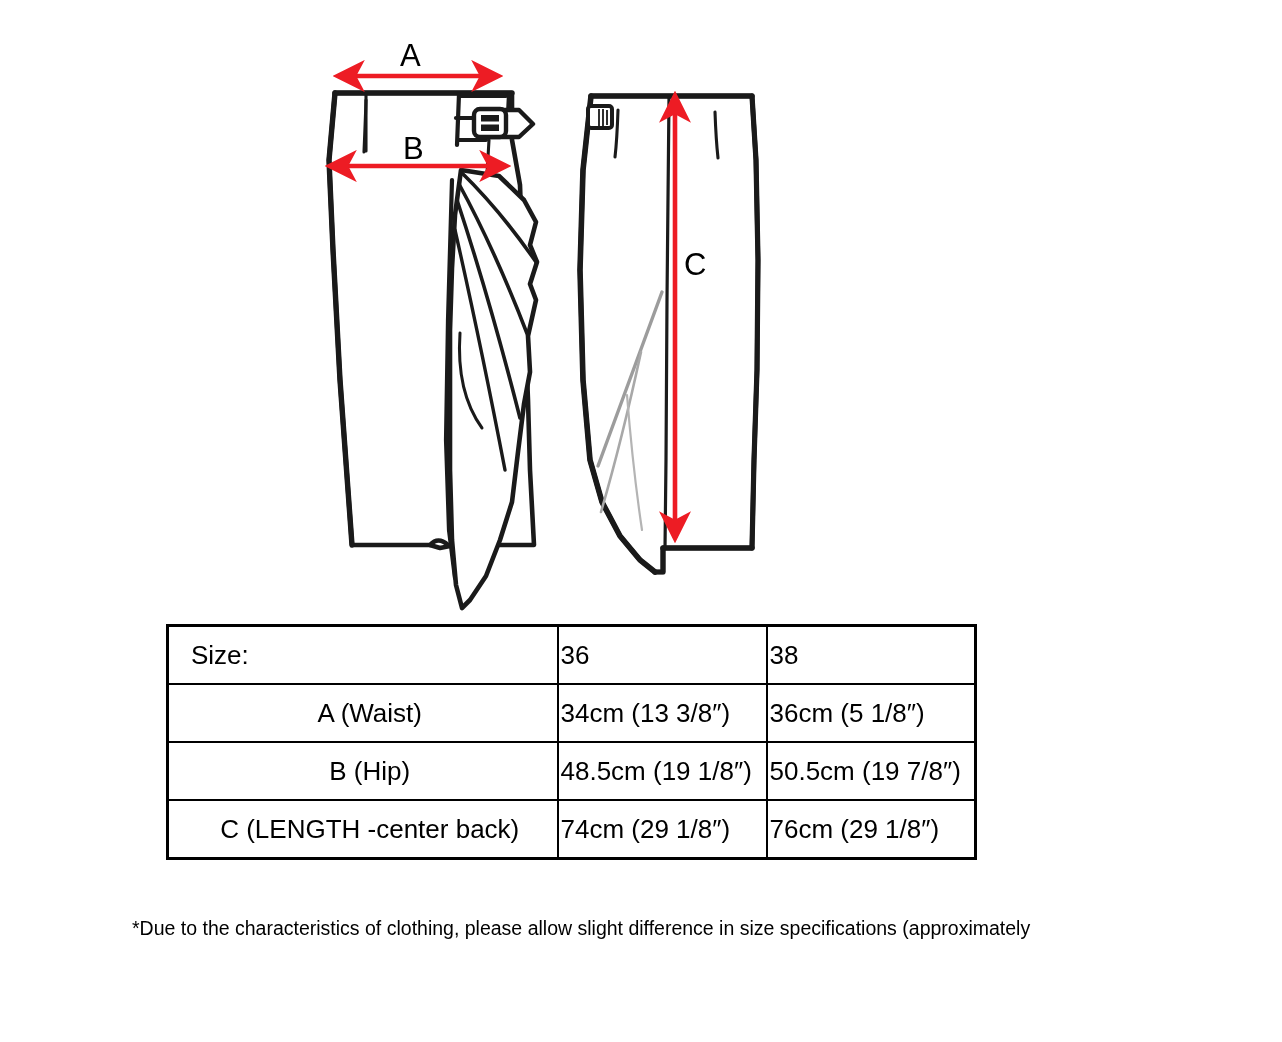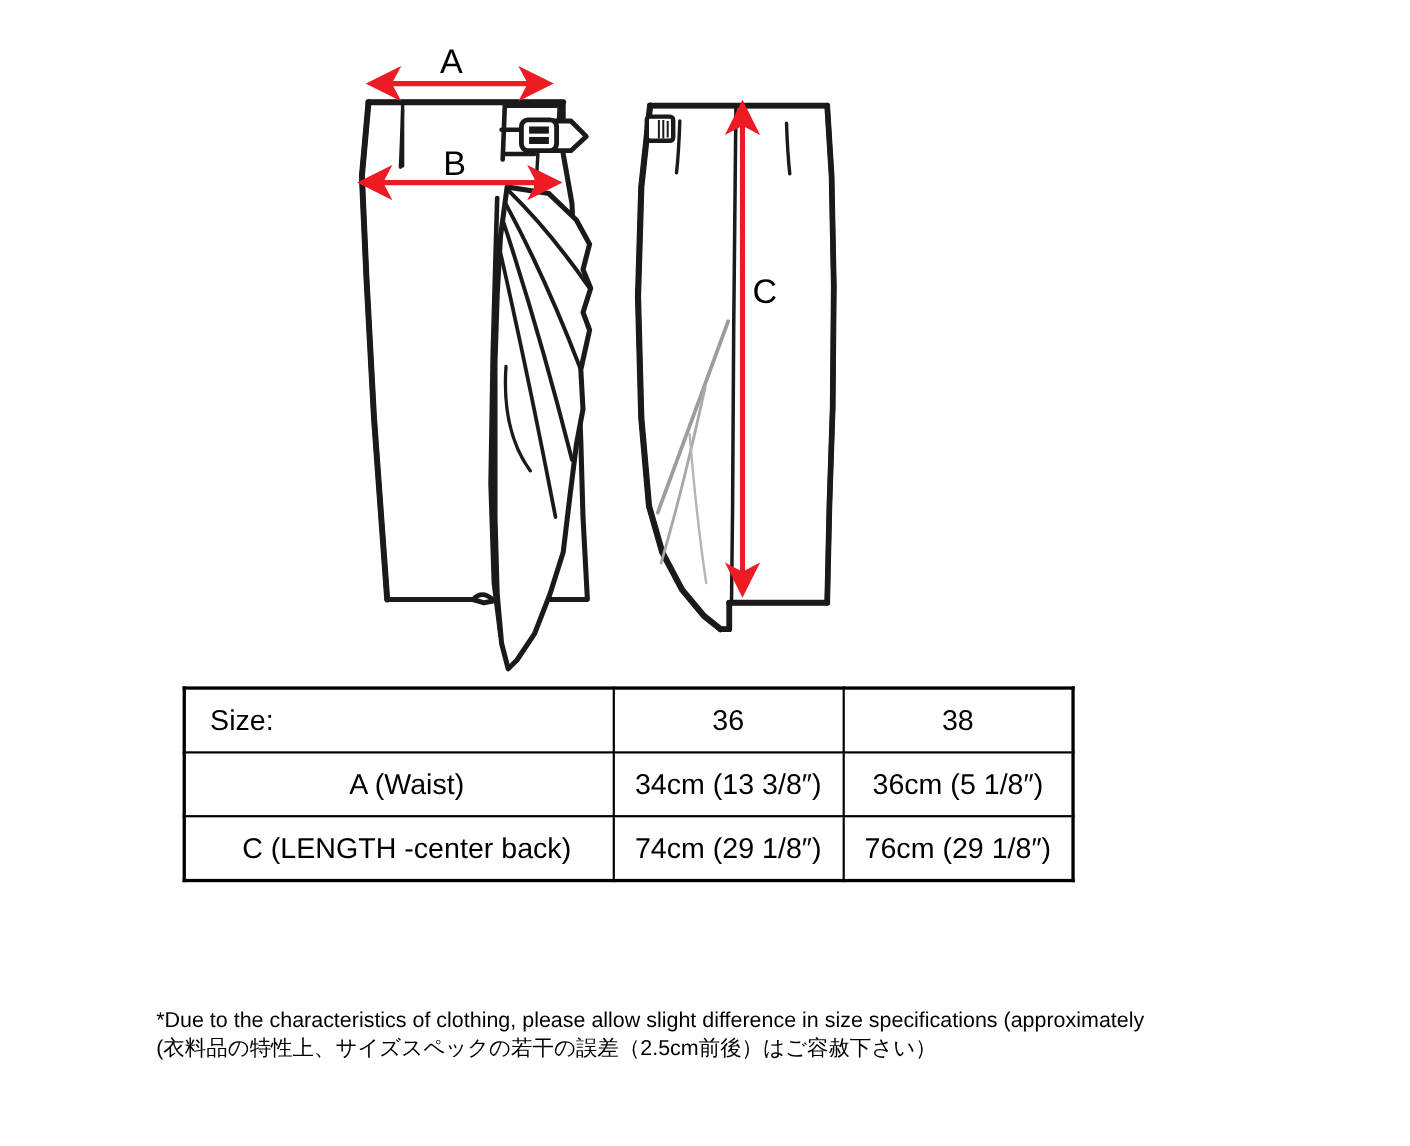--- a/index.html
+++ b/index.html
@@ -66,30 +66,29 @@
     font-family: "Liberation Sans", sans-serif;
     font-weight: 400;
     white-space: nowrap;
     vertical-align: middle;
   }
   table.size-table td.label-cell {
     text-align: center;
     padding-left: 22px;
   }
   table.size-table td.val-cell {
-    text-align: center;
     padding: 0 2px;
   }
   table.size-table tr.header-row td.label-cell { text-align: left; }
-  table.size-table tr.header-row td.val-cell { text-align: center; }
+  table.size-table tr.header-row td.val-cell { text-align: left; }
 
   
   #footnote {
     position: absolute;
-    left: 142px;
+    left: 132px;
     top: 916px;
     width: 1070px;
     font-size: 19.5px;
     line-height: 25px;
     font-family: "Liberation Sans", sans-serif;
     color: #000;
   }
   #footnote .fn-line { display: block; white-space: nowrap; }
 </style>
 </head>
@@ -210,24 +209,28 @@
         <td class="label-cell">Size:</td>
         <td class="val-cell">36</td>
         <td class="val-cell">38</td>
       </tr>
       <tr>
         <td class="label-cell">A (Waist)</td>
         <td class="val-cell">34cm (13 3/8″)</td>
         <td class="val-cell">36cm (5 1/8″)</td>
       </tr>
       <tr>
+        <td class="label-cell">B (Hip)</td>
+        <td class="val-cell">48.5cm (19 1/8″)</td>
+        <td class="val-cell">50.5cm (19 7/8″)</td>
+      </tr>
+      <tr>
         <td class="label-cell">C (LENGTH -center back)</td>
         <td class="val-cell">74cm (29 1/8″)</td>
         <td class="val-cell">76cm (29 1/8″)</td>
       </tr>
     </tbody>
   </table>
 </div>
 
 <div id="footnote">
   <span class="fn-line">*Due to the characteristics of clothing, please allow slight difference in size specifications (approximately</span>
-  <span class="fn-line">(衣料品の特性上、サイズスペックの若干の誤差（2.5cm前後）はご容赦下さい）</span>
 </div>
 
 </body></html>

